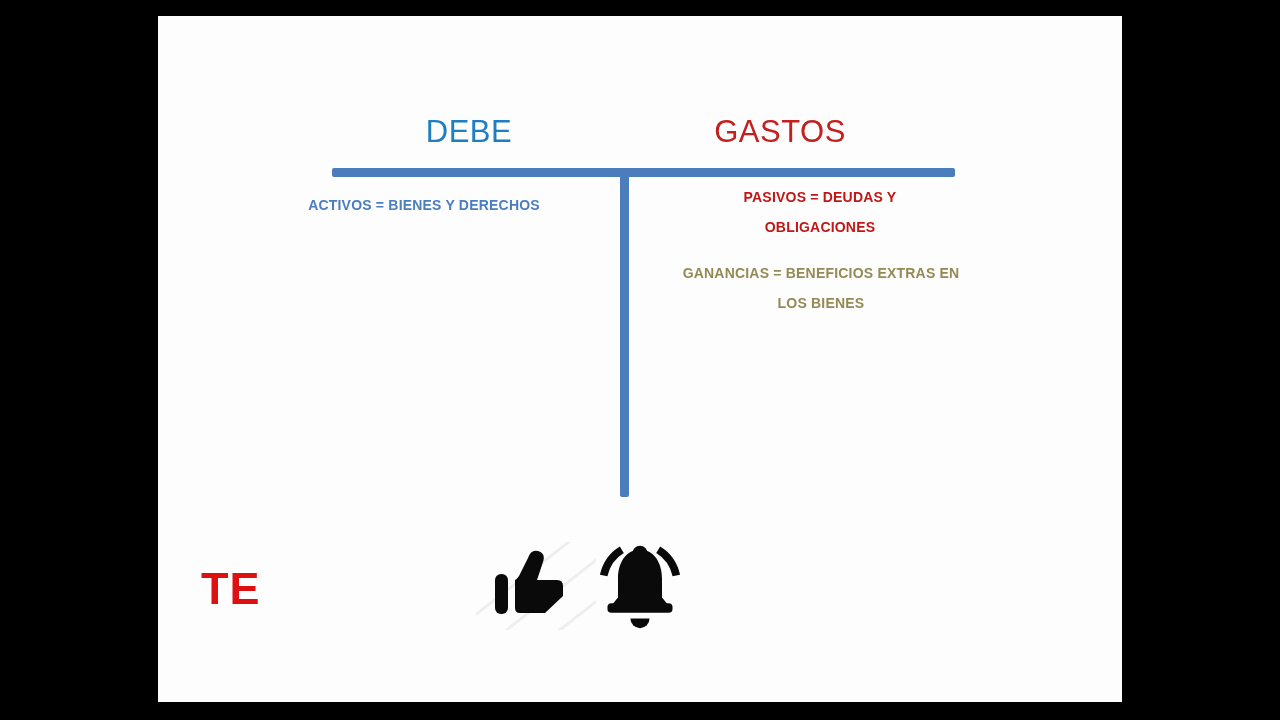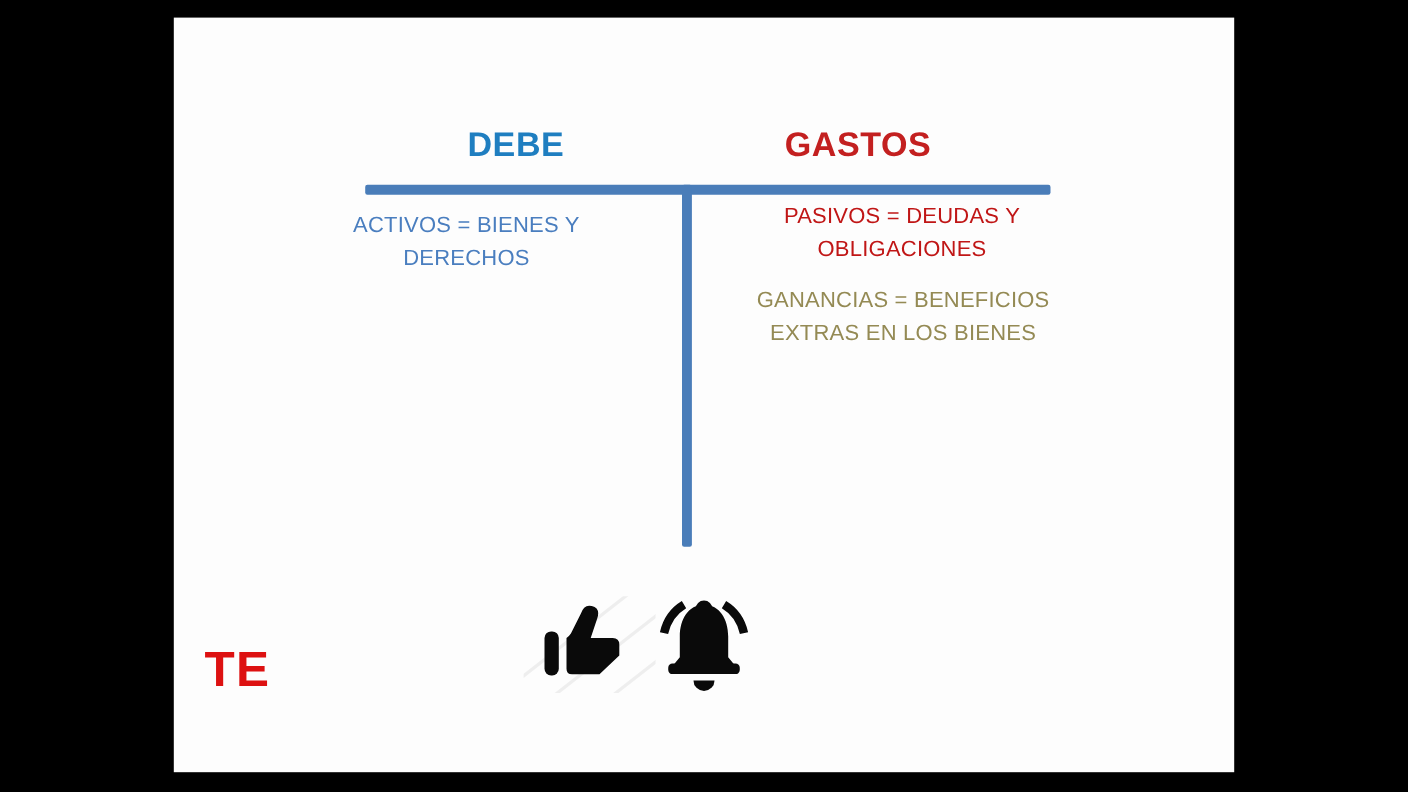--- a/index.html
+++ b/index.html
@@ -23,21 +23,21 @@
     background: #fdfdfd;
   }
 
   .heading {
     position: absolute;
     top: 96px;
     width: 180px;
     text-align: center;
     font-size: 31px;
     line-height: 40px;
-    font-weight: 700;
+    font-weight: 400;
     letter-spacing: 0.5px;
   }
   .heading-debe  { left: 221px; color: var(--c-debe, #1f7ec0); }
   .heading-haber { left: 532px; color: var(--c-haber, #c32020); }
 
   .hline {
     position: absolute;
     left: 174px;
     top: 152px;
     width: 623px;
@@ -51,40 +51,39 @@
     top: 152px;
     width: 9px;
     height: 329px;
     border-radius: 2px;
     background: var(--c-line, #4a7db9);
   }
 
   .entry {
     position: absolute;
     text-align: center;
-    font-size: 20px;
-    font-weight: 400;
+    font-size: 14px;
+    font-weight: 700;
     line-height: 30px;
     letter-spacing: 0.2px;
   }
   .entry-activos   { left: 136px; top: 174px; width: 260px; color: var(--c-activos,   #4a7ebf); }
   .entry-pasivos   { left: 532px; top: 166px; width: 260px; color: var(--c-pasivos,   #c01616); }
   .entry-ganancias { left: 513px; top: 242px; width: 300px; color: var(--c-ganancias, #948a54); }
   .entry-gastos    { left:  89px; top: 308px; width: 360px; color: var(--c-gastos,    #8dc63f); }
 
   .cta-text {
     position: absolute;
-    left: 28px;
+    left: 43px;
     top: 550px;
     font-size: 45px;
     line-height: 1;
     font-weight: 700;
     letter-spacing: 1px;
     color: var(--c-cta, #dd1111);
-    margin-top: 20px;
   }
 
   .icon-wrap { position: absolute; }
   .thumb-wrap { left: 335px; top: 534px; width: 72px; height: 66px; }
   .bell-wrap  { left: 440px; top: 527px; width: 84px; height: 88px; }
   .icon-wrap svg { display: block; width: 100%; height: 100%; }
   .icon-fill   { fill: var(--c-icon, #0a0a0a); }
   .icon-stroke { stroke: var(--c-icon, #0a0a0a); fill: none; }
 
   

